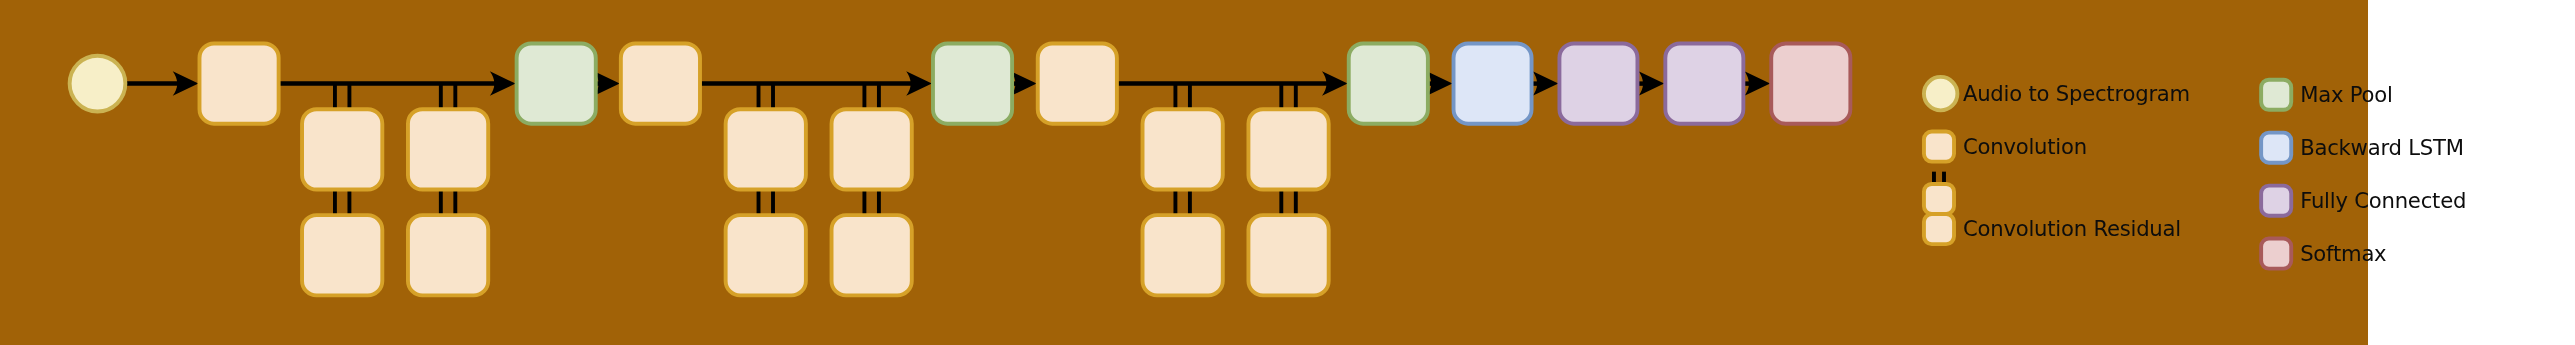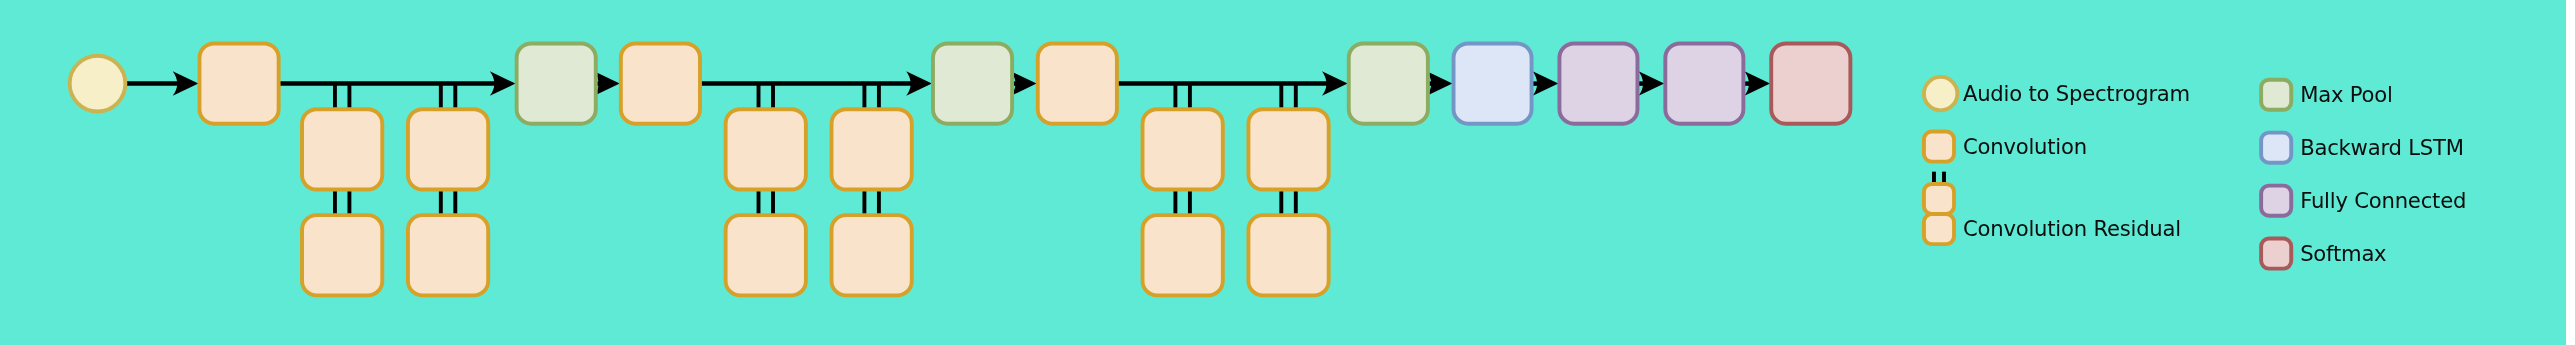--- a/index.html
+++ b/index.html
@@ -9,23 +9,23 @@
     background: #ffffff;
   }
   body {
     width: 2576px;
     height: 345px;
     font-family: "DejaVu Sans", "Liberation Sans", sans-serif;
     overflow: hidden;
   }
   #diagram-root {
     position: relative;
-    width: 2566px;
+    width: 2368px;
     height: 345px;
-    background: #5eead4;
+    background: #a16207;
   }
   svg.canvas {
     position: absolute;
     left: 0;
     top: 0;
     width: 2576px;
     height: 345px;
     display: block;
   }
   .legend-label {

